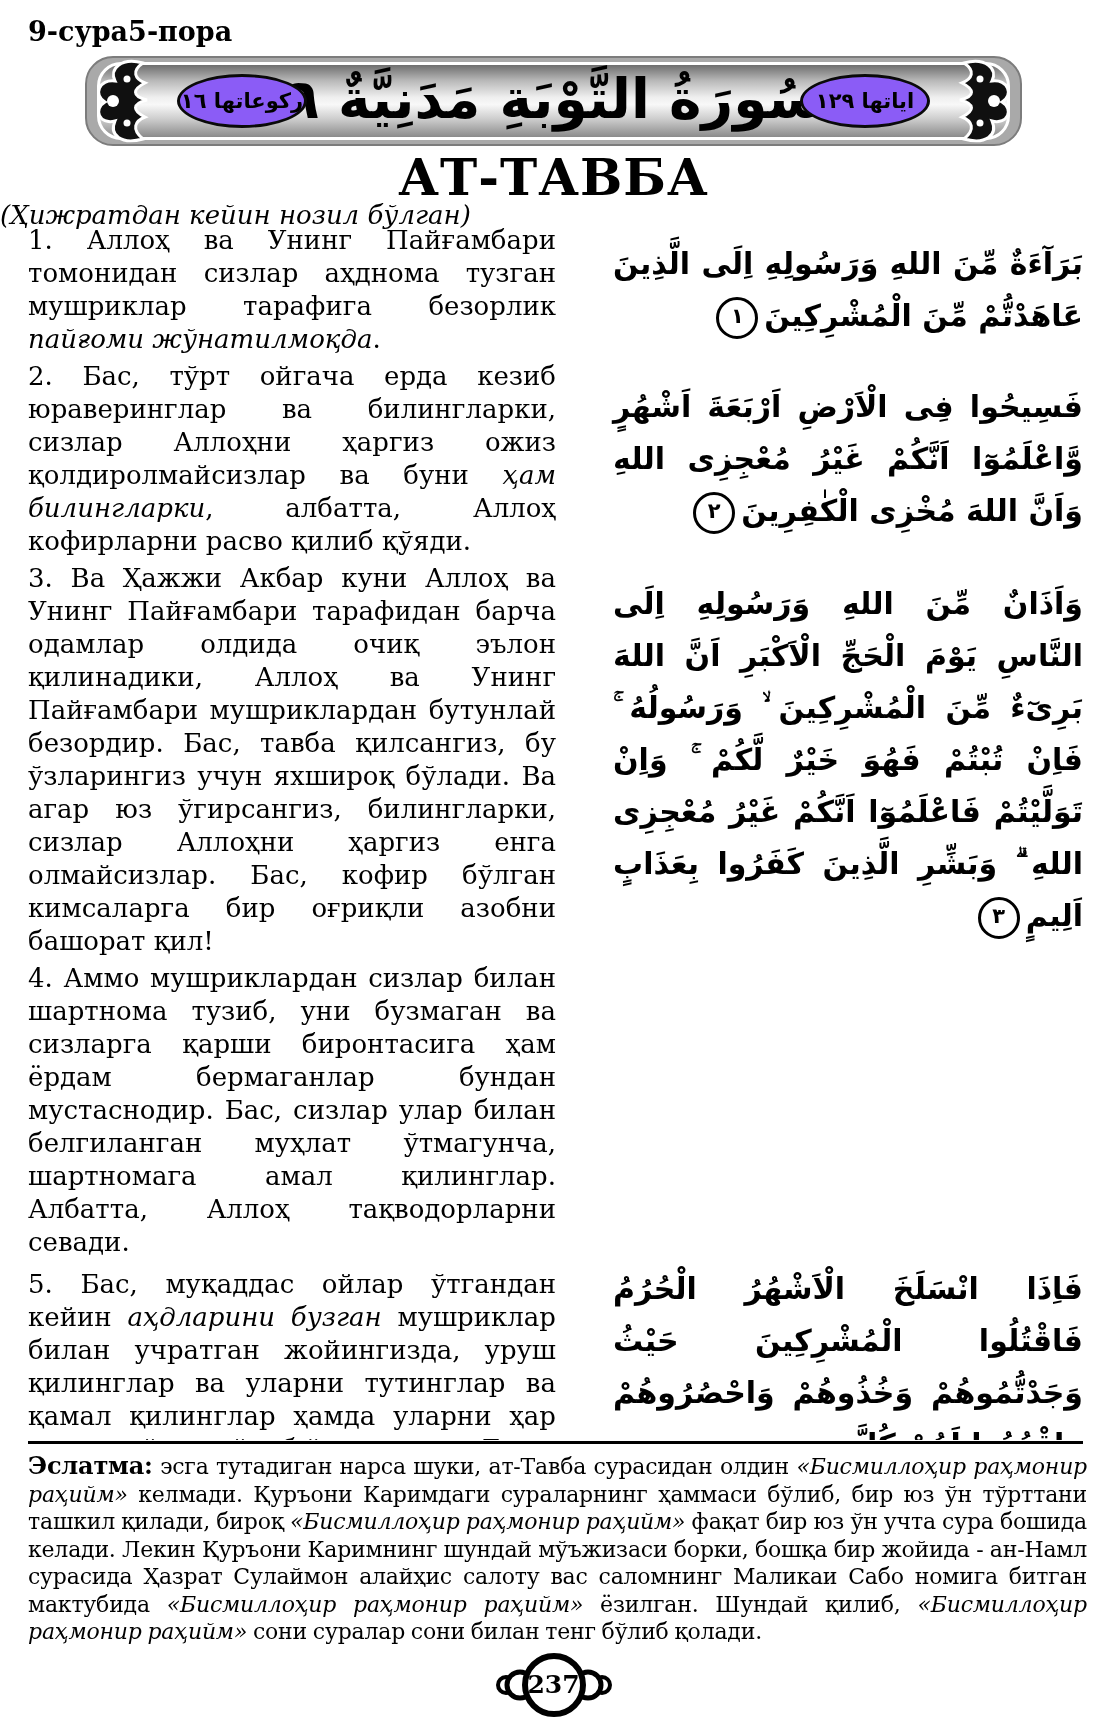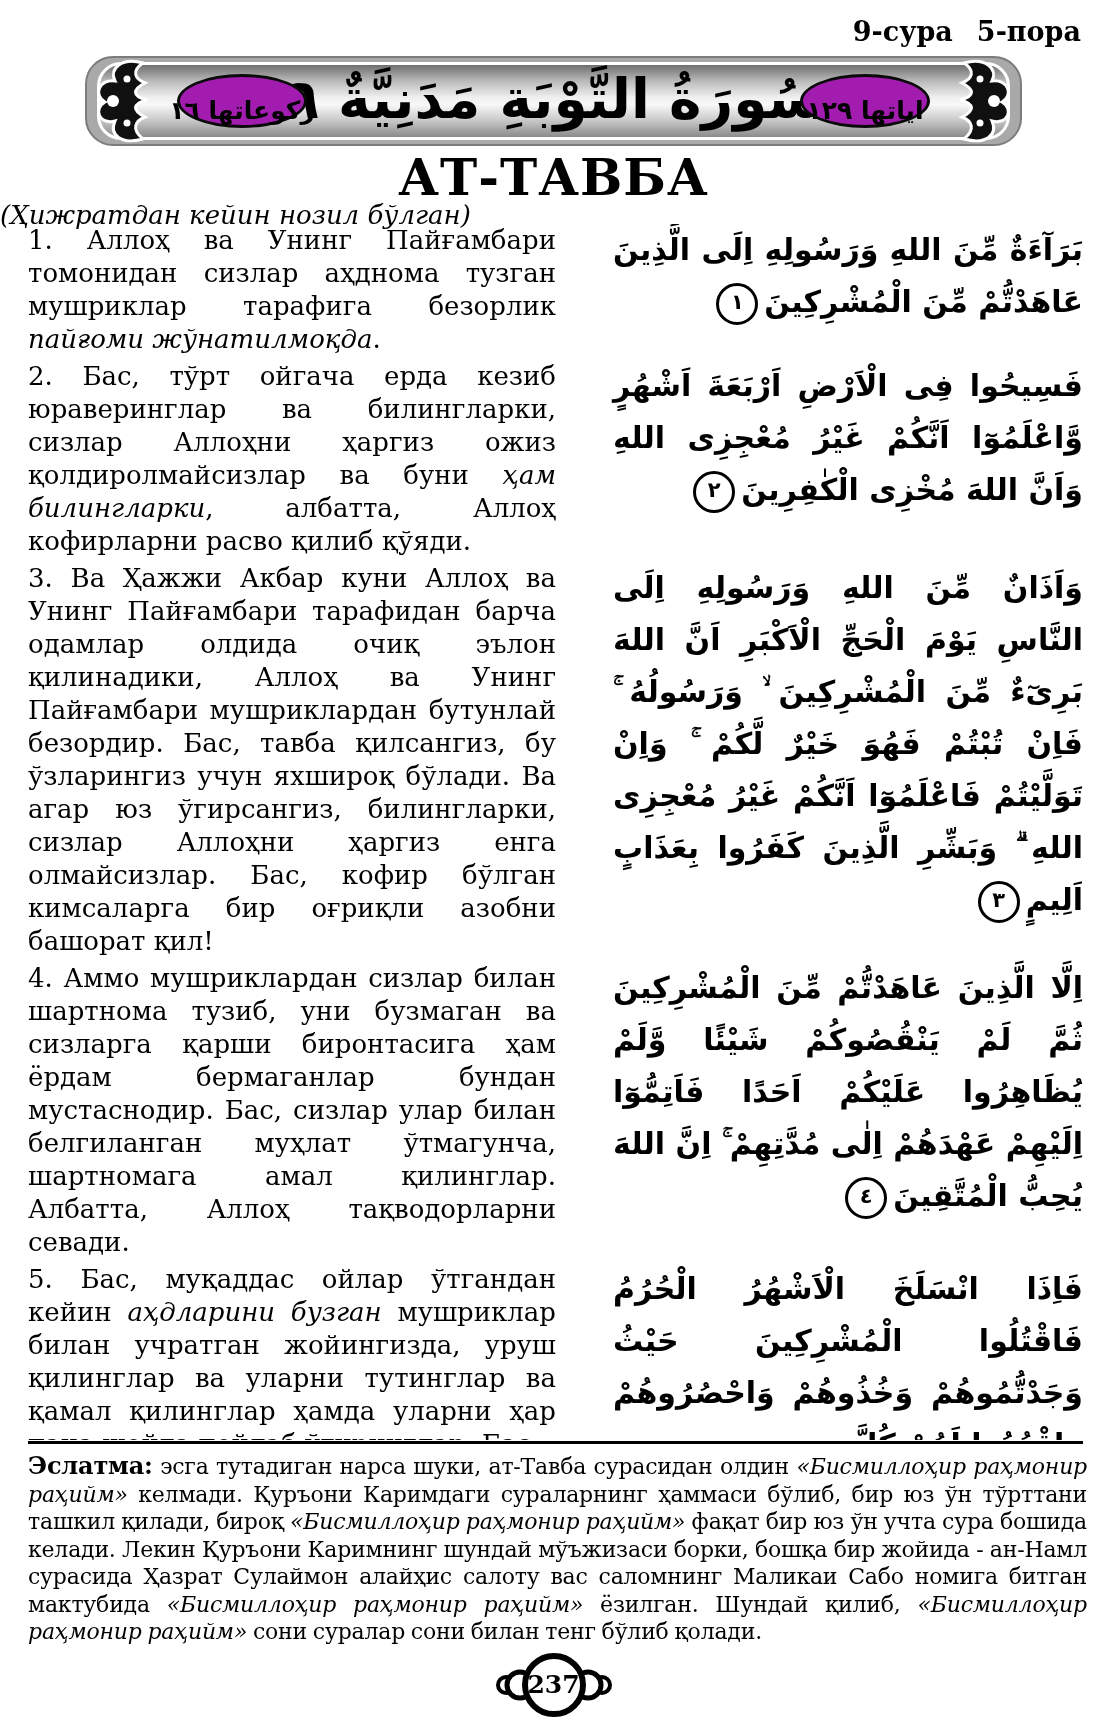--- a/index.html
+++ b/index.html
@@ -1,46 +1,46 @@
 <!DOCTYPE html>
 <html><head>
 <meta charset="utf-8">
 <style>
   html,body{margin:0;padding:0;background:#e8e8e8;}
   .page{position:relative;width:1107px;height:1727px;margin:0 auto;background:#ffffff;color:#000;
         font-family:"DejaVu Serif",serif;overflow:hidden;}
 
   
-  .top-row{position:absolute;top:16px;left:28px;right:26px;display:flex;justify-content:flex-end;
-           font-size:27px;font-weight:bold;gap:24px;}
+  .top-row{position:absolute;top:16px;left:28px;right:26px;display:flex;justify-content:flex-start;
+           font-size:27px;font-weight:bold;}
 
   
   .band{position:absolute;top:56px;left:85px;right:85px;height:86px;background:#a9a9a9;
         border:2px solid #7c7c7c;border-radius:28px;}
   .band-inner{position:absolute;top:4px;bottom:4px;left:10px;right:10px;border-radius:24px;
         border:3px solid #ffffff;
         background:linear-gradient(180deg,#6e6e6e 0%,#b9b9b9 22%,#efefef 45%,#f8f8f8 55%,#cdcdcd 75%,#8b8b8b 100%);
         display:flex;align-items:center;justify-content:center;}
   .callig{font-family:"DejaVu Sans",sans-serif;font-weight:bold;font-size:55px;direction:rtl;
         line-height:1;transform:translateY(-2px);}
-  .oval{position:absolute;top:50%;transform:translateY(-50%);width:124px;height:48px;background:#a21caf;
-        border:3px solid #0a0a0a;border-radius:50%;display:flex;align-items:flex-end;justify-content:center;
-        font-family:"DejaVu Sans",sans-serif;font-weight:bold;font-size:25px;direction:rtl;white-space:nowrap;}
+  .oval{position:absolute;top:50%;transform:translateY(-50%);width:124px;height:48px;background:#8b5cf6;
+        border:3px solid #0a0a0a;border-radius:50%;display:flex;align-items:center;justify-content:center;
+        font-family:"DejaVu Sans",sans-serif;font-weight:bold;font-size:21px;direction:rtl;white-space:nowrap;}
   .oval.l{left:90px;} .oval.r{right:90px;}
   .orn{position:absolute;top:50%;transform:translateY(-50%);}
   .orn.l{left:6px;} .orn.r{right:6px;transform:translateY(-50%) scaleX(-1);}
 
   
   .title{position:absolute;top:148px;left:0;right:0;text-align:center;font-size:50px;font-weight:bold;
          letter-spacing:1px;margin:0;}
   .subtitle{position:absolute;top:200px;left:0;right:0;text-align:left;font-style:italic;font-size:26px;}
 
   
   .main{position:absolute;top:224px;left:28px;right:24px;height:1216px;overflow:hidden;}
-  .vrow{display:flex;align-items:flex-start;margin-bottom:4px;}
+  .vrow{display:flex;align-items:center;margin-bottom:4px;}
   .uz{flex:0 0 528px;text-align:justify;font-size:26px;line-height:33px;}
   .uz .it{font-style:italic;}
   .ar{width:470px;margin-left:auto;direction:rtl;text-align:justify;
       font-family:"DejaVu Sans",sans-serif;font-weight:bold;font-size:30px;line-height:52px;}
   .ayah{display:inline-block;width:36px;height:36px;border:3px solid #000;border-radius:50%;
         text-align:center;line-height:32px;font-size:21px;margin:0 6px;vertical-align:middle;
         font-weight:bold;background:#fff;}
 
   
   .sep{position:absolute;top:1441px;left:28px;right:24px;border:none;border-top:3px solid #000;margin:0;}
@@ -106,21 +106,20 @@
       <div class="vrow">
         <div class="uz"><span>2. Бас, тўрт ойгача ерда кезиб юраверинглар ва билингларки, сизлар Аллоҳни ҳаргиз ожиз қолдиролмайсизлар ва буни </span><span class="it">ҳам билингларки</span><span>, албатта, Аллоҳ кофирларни расво қилиб қўяди.</span></div>
         <div class="ar"><span>فَسِيحُوا فِى الْاَرْضِ اَرْبَعَةَ اَشْهُرٍ وَّاعْلَمُوٓا اَنَّكُمْ غَيْرُ مُعْجِزِى اللهِ وَاَنَّ اللهَ مُخْزِى الْكٰفِرِينَ</span><span class="ayah">٢</span></div>
       </div>
       <div class="vrow">
         <div class="uz"><span>3. Ва Ҳажжи Акбар куни Аллоҳ ва Унинг Пайғамбари тарафидан барча одамлар олдида очиқ эълон қилинадики, Аллоҳ ва Унинг Пайғамбари мушриклардан бутунлай безордир. Бас, тавба қилсангиз, бу ўзларингиз учун яхшироқ бўлади. Ва агар юз ўгирсангиз, билингларки, сизлар Аллоҳни ҳаргиз енга олмайсизлар. Бас, кофир бўлган кимсаларга бир оғриқли азобни башорат қил!</span></div>
         <div class="ar"><span>وَاَذَانٌ مِّنَ اللهِ وَرَسُولِهِ اِلَى النَّاسِ يَوْمَ الْحَجِّ الْاَكْبَرِ اَنَّ اللهَ بَرِىٓءٌ مِّنَ الْمُشْرِكِينَ ۙ وَرَسُولُهُ ۚ فَاِنْ تُبْتُمْ فَهُوَ خَيْرٌ لَّكُمْ ۚ وَاِنْ تَوَلَّيْتُمْ فَاعْلَمُوٓا اَنَّكُمْ غَيْرُ مُعْجِزِى اللهِ ۗ وَبَشِّرِ الَّذِينَ كَفَرُوا بِعَذَابٍ اَلِيمٍ</span><span class="ayah">٣</span></div>
       </div>
       <div class="vrow">
         <div class="uz"><span>4. Аммо мушриклардан сизлар билан шартнома тузиб, уни бузмаган ва сизларга қарши биронтасига ҳам ёрдам бермаганлар бундан мустаснодир. Бас, сизлар улар билан белгиланган муҳлат ўтмагунча, шартномага амал қилинглар. Албатта, Аллоҳ тақводорларни севади.</span></div>
-        <div class="ar"><span>اِلَّا الَّذِينَ عَاهَدْتُّمْ مِّنَ الْمُشْرِكِينَ ثُمَّ لَمْ يَنْقُصُوكُمْ شَيْئًا وَّلَمْ يُظَاهِرُوا عَلَيْكُمْ اَحَدًا فَاَتِمُّوٓا اِلَيْهِمْ عَهْدَهُمْ اِلٰى مُدَّتِهِمْ ۚ اِنَّ اللهَ يُحِبُّ الْمُتَّقِينَ</span><span class="ayah">٤</span></div>
       </div>
       <div class="vrow">
         <div class="uz"><span>5. Бас, муқаддас ойлар ўтгандан кейин </span><span class="it">аҳдларини бузган</span><span> мушриклар билан учратган жойингизда, уруш қилинглар ва уларни тутинглар ва қамал қилинглар ҳамда уларни ҳар пана жойда пойлаб ўтиринглар. Бас,</span></div>
         <div class="ar"><span>فَاِذَا انْسَلَخَ الْاَشْهُرُ الْحُرُمُ فَاقْتُلُوا الْمُشْرِكِينَ حَيْثُ وَجَدْتُّمُوهُمْ وَخُذُوهُمْ وَاحْصُرُوهُمْ وَاقْعُدُوا لَهُمْ كُلَّ</span></div>
       </div>
     </div>
 
   <hr class="sep">
   <div class="note" id="note"><span class="b">Эслатма:</span><span> эсга тутадиган нарса шуки, ат-Тавба сурасидан олдин </span><span class="it">«Бисмиллоҳир раҳмонир раҳийм»</span><span> келмади. Қуръони Каримдаги сураларнинг ҳаммаси бўлиб, бир юз ўн тўрттани ташкил қилади, бироқ </span><span class="it">«Бисмиллоҳир раҳмонир раҳийм»</span><span> фақат бир юз ўн учта сура бошида келади. Лекин Қуръони Каримнинг шундай мўъжизаси борки, бошқа бир жойида - ан-Намл сурасида Ҳазрат Сулаймон алайҳис салоту вас саломнинг Маликаи Сабо номига битган мактубида </span><span class="it">«Бисмиллоҳир раҳмонир раҳийм»</span><span> ёзилган. Шундай қилиб, </span><span class="it">«Бисмиллоҳир раҳмонир раҳийм»</span><span> сони суралар сони билан тенг бўлиб қолади.</span></div>
 

